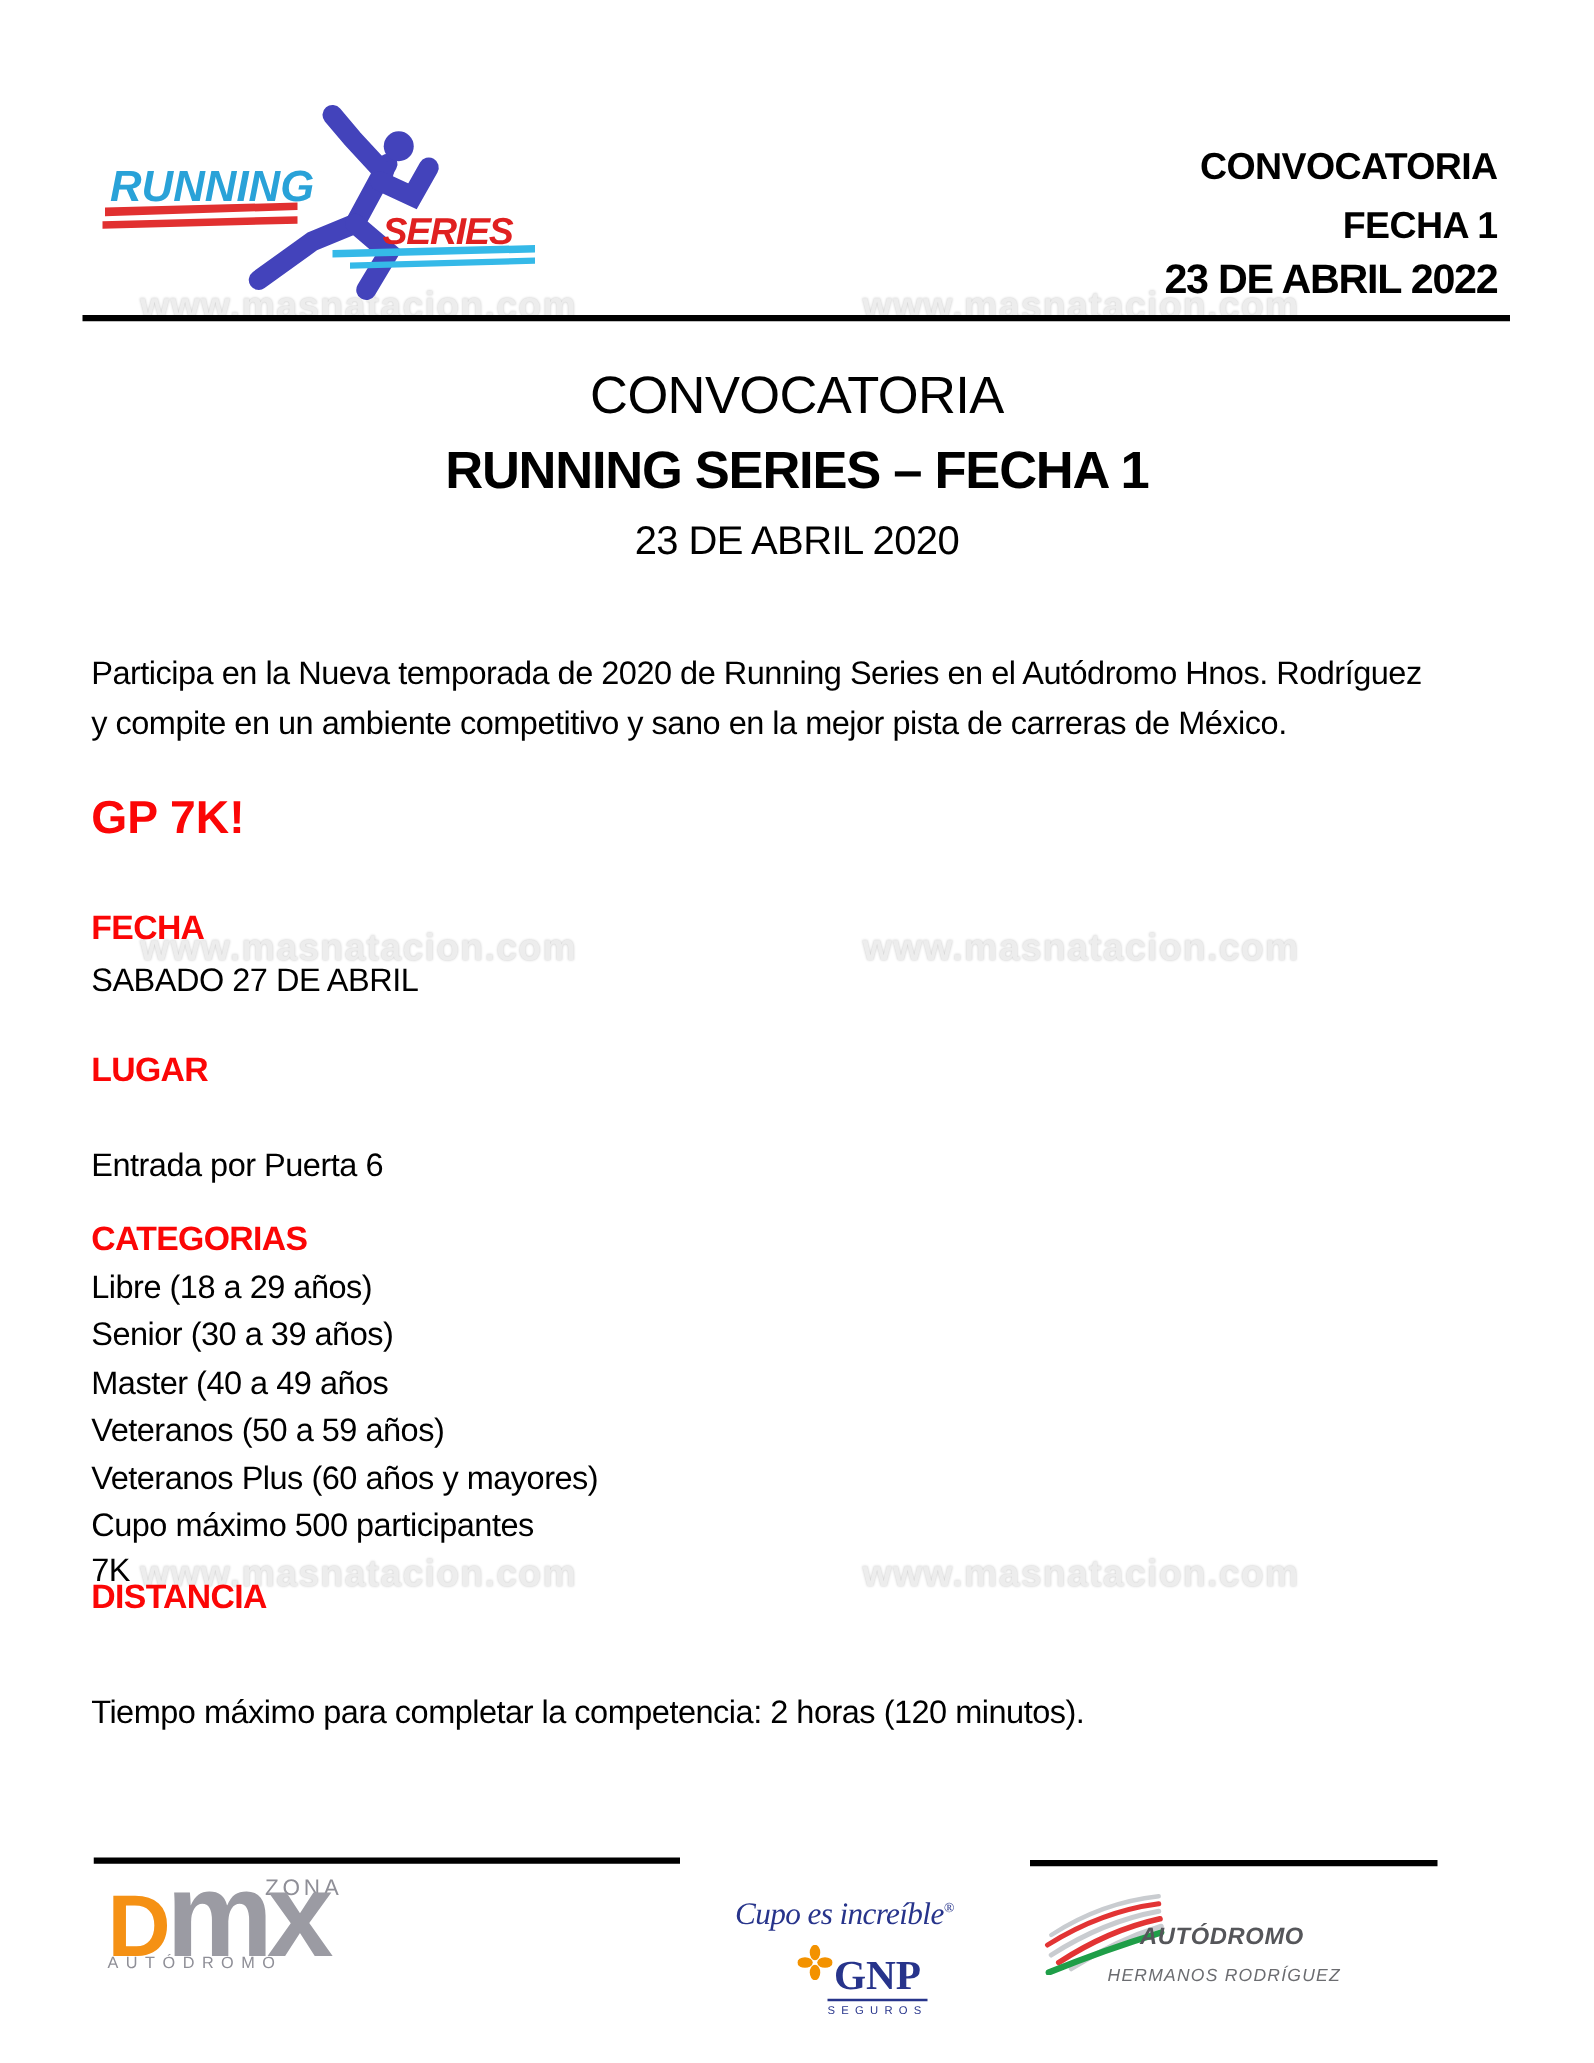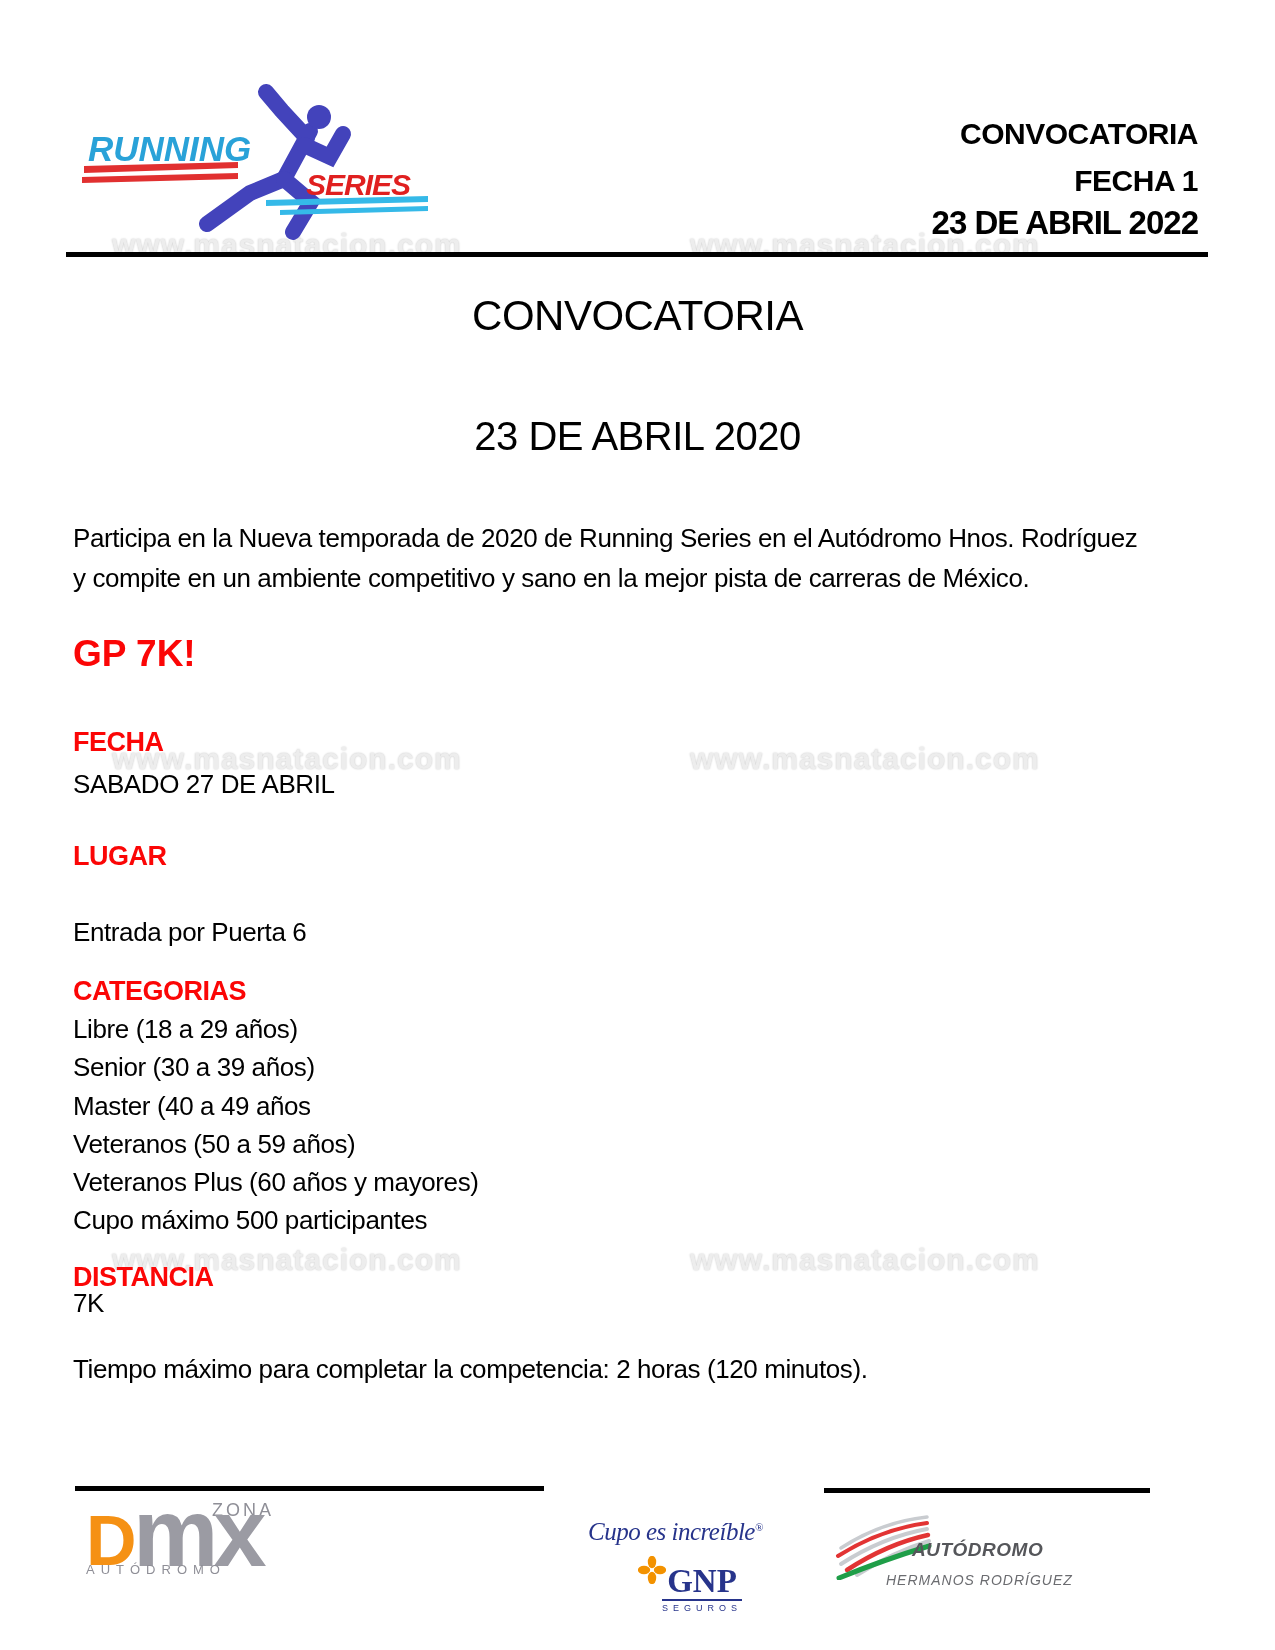--- a/index.html
+++ b/index.html
@@ -67,21 +67,22 @@
     <polygon points="200,127 348,123 348,128 200,132" fill="#35b9e8"></polygon>
   </svg>
 
   <div class="hr" style="top:117px;font-size:30px">CONVOCATORIA</div>
   <div class="hr" style="top:164px;font-size:30px">FECHA 1</div>
   <div class="hr" style="top:204px;font-size:33px;letter-spacing:-1px">23 DE ABRIL 2022</div>
 
   <div class="rule" style="left:66px;top:252px;width:1142px"></div>
 
   <div class="t" style="top:292px;font-size:42px;letter-spacing:-0.5px">CONVOCATORIA</div>
-  <div class="t" style="top:414px;font-size:40px;letter-spacing:-0.5px">23 DE ABRIL 2020</div>
+  <div class="t" style="top:352px;font-size:42px;font-weight:bold;letter-spacing:-1px">RUNNING SERIES – FECHA 1</div>
+  <div class="t" style="top:414px;font-size:32px;letter-spacing:-0.5px">23 DE ABRIL 2020</div>
 
   <div class="body-line" style="top:523px">Participa en la Nueva temporada de 2020 de Running Series en el Autódromo Hnos. Rodríguez</div>
   <div class="body-line" style="top:563px">y compite en un ambiente competitivo y sano en la mejor pista de carreras de México.</div>
 
   <div class="gp">GP 7K!</div>
 
   <div class="sec-h" style="top:727px">FECHA</div>
   <div class="body-line" style="top:769px">SABADO 27 DE ABRIL</div>
 
   <div class="sec-h" style="top:841px">LUGAR</div>
@@ -89,21 +90,21 @@
 
   <div class="sec-h" style="top:976px">CATEGORIAS</div>
   <div class="body-line" style="top:1014px">Libre (18 a 29 años)</div>
   <div class="body-line" style="top:1052px">Senior (30 a 39 años)</div>
   <div class="body-line" style="top:1091px">Master (40 a 49 años</div>
   <div class="body-line" style="top:1129px">Veteranos (50 a 59 años)</div>
   <div class="body-line" style="top:1167px">Veteranos Plus (60 años y mayores)</div>
   <div class="body-line" style="top:1205px">Cupo máximo 500 participantes</div>
 
   <div class="sec-h" style="top:1262px">DISTANCIA</div>
-  <div class="body-line" style="top:1288px">7K</div>
+  <div class="body-line" style="top:1241px">7K</div>
 
   <div class="body-line" style="top:1354px">Tiempo máximo para completar la competencia: 2 horas (120 minutos).</div>
 
   <div class="rule" style="left:75px;top:1486px;width:469px"></div>
   <div class="rule" style="left:824px;top:1488px;width:326px"></div>
 
   <div class="abs dmx-zona">ZONA</div>
   <div class="abs dmx-d">D</div>
   <div class="abs dmx-mx">mx</div>
   <div class="abs dmx-auto">AUTÓDROMO</div>

